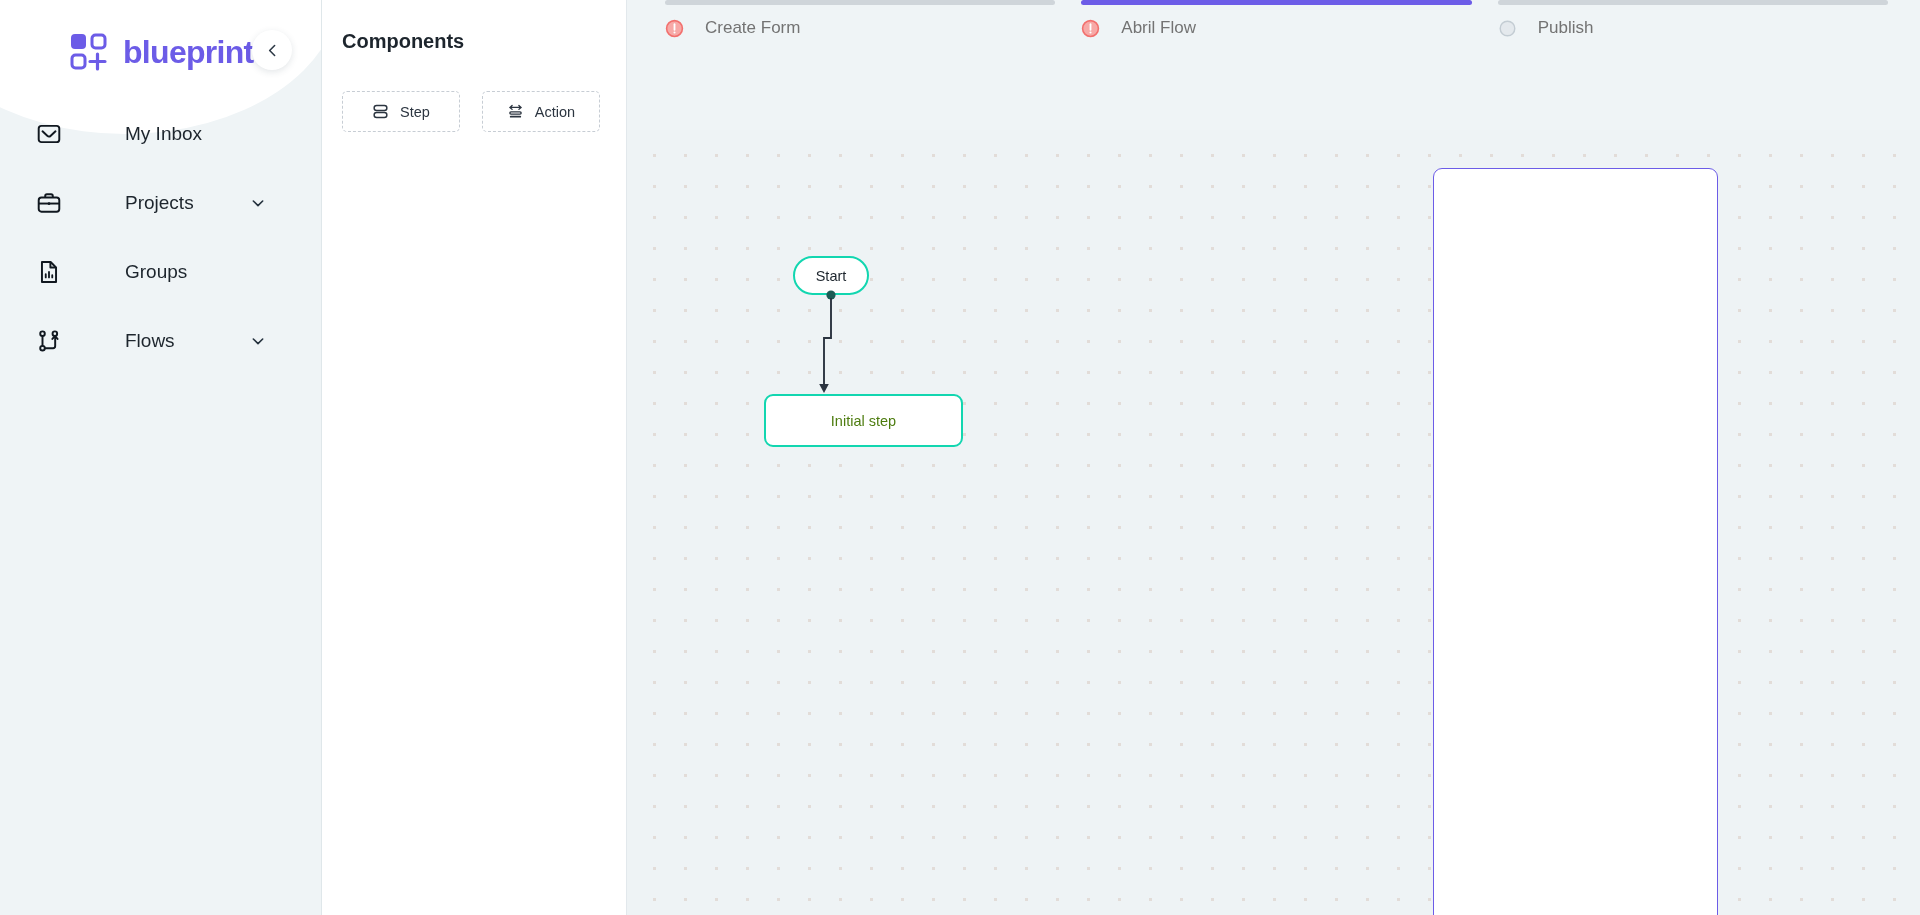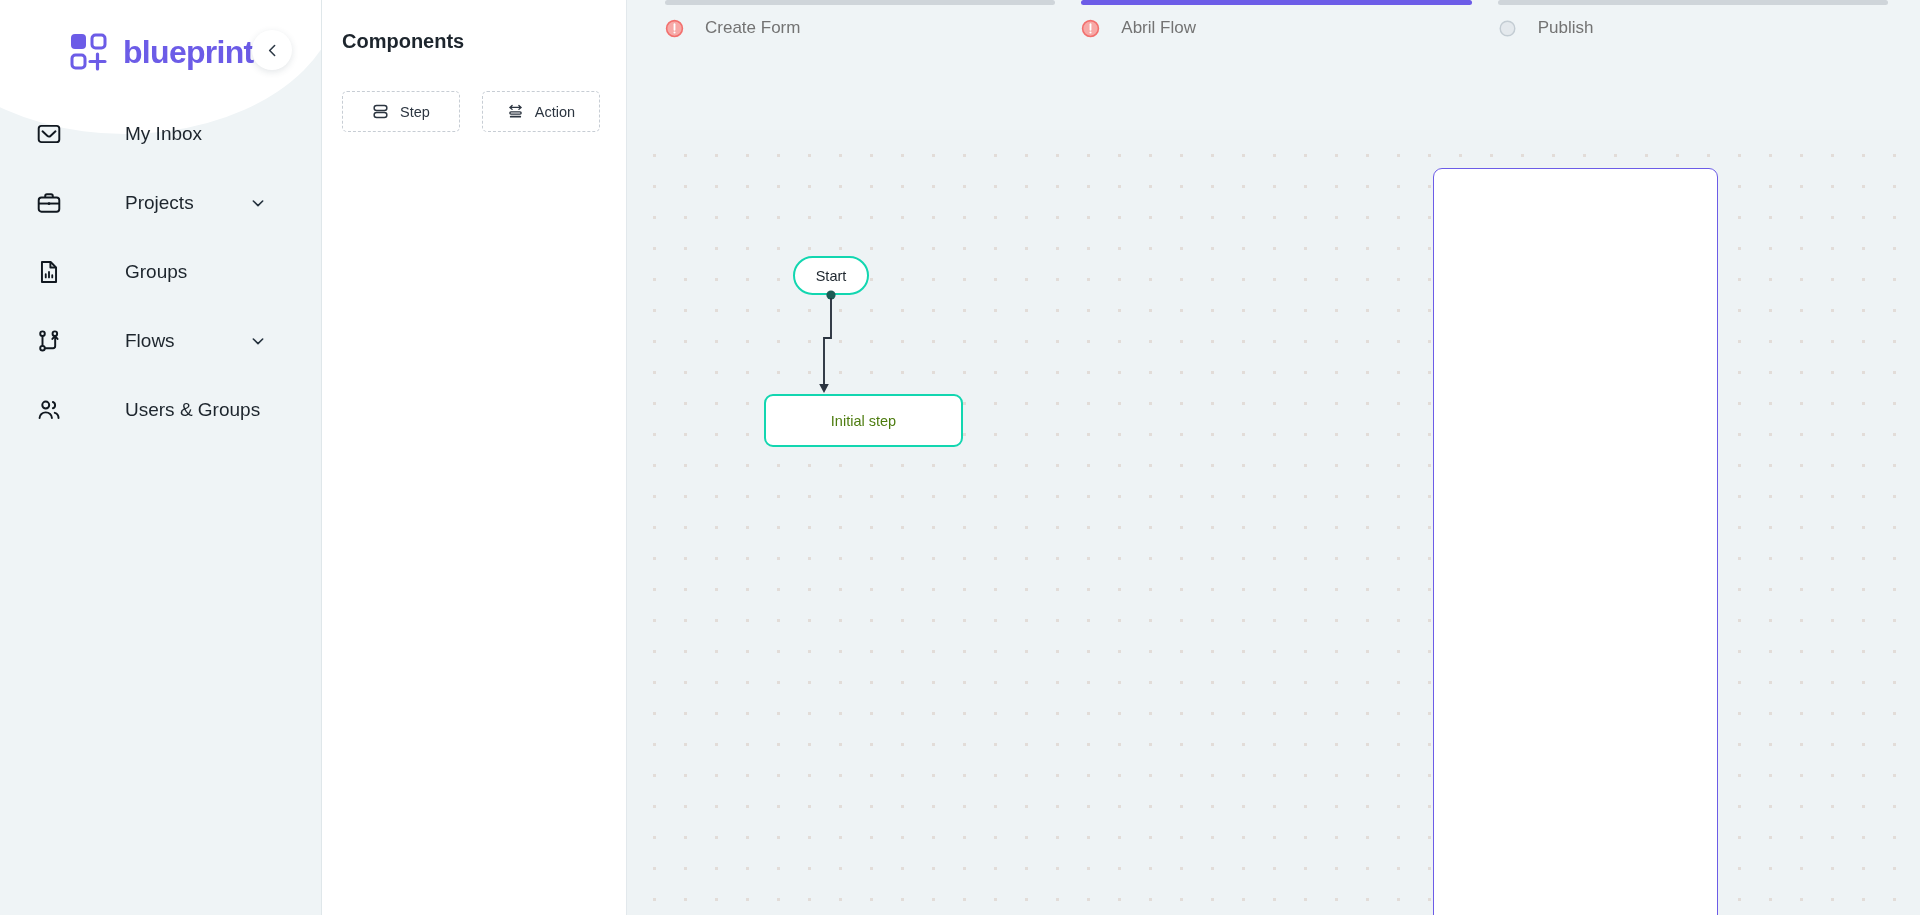--- a/index.html
+++ b/index.html
@@ -228,31 +228,20 @@
           </svg>
         </span>
         <span class="nav-label">Flows</span>
         <span class="nav-chevron">
           <svg viewBox="0 0 24 24" fill="none" width="16" height="16">
             <path d="M5 9l7 7 7-7" stroke="#25323e" stroke-width="2.4" stroke-linecap="round" stroke-linejoin="round"></path>
           </svg>
         </span>
       </div>
 
-      <div class="nav-item">
-        <span class="nav-icon">
-          <svg viewBox="0 0 24 24" fill="none" width="26" height="26">
-            <circle cx="9" cy="7.4" r="3.2" stroke="#111820" stroke-width="1.8"></circle>
-            <path d="M3.3 19.4c0-3.2 2.6-5.2 5.7-5.2s5.7 2 5.7 5.2" stroke="#111820" stroke-width="1.8" stroke-linecap="round"></path>
-            <path d="M15.6 4.6a3.1 3.1 0 0 1 0 5.8" stroke="#111820" stroke-width="1.8" stroke-linecap="round"></path>
-            <path d="M17.3 14.6c2.1.6 3.5 2.3 3.5 4.8" stroke="#111820" stroke-width="1.8" stroke-linecap="round"></path>
-          </svg>
-        </span>
-        <span class="nav-label">Users &amp; Groups</span>
-      </div>
 
     </nav>
   </aside>
 
   <section class="components">
     <h2 class="components-title">Components</h2>
     <div class="component-row">
 
       <div class="component-btn">
         <span class="ci">

